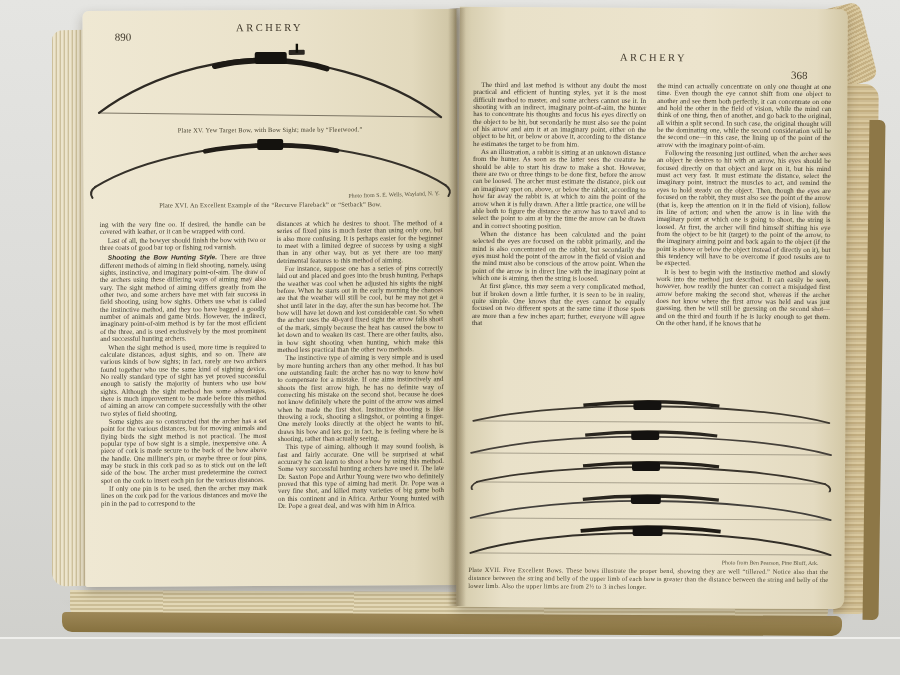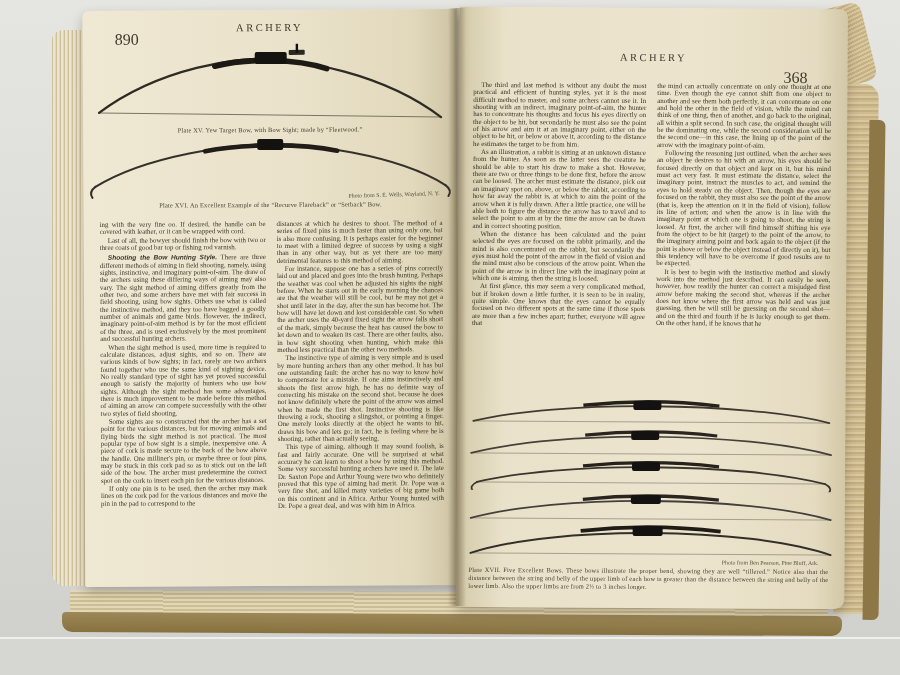--- a/index.html
+++ b/index.html
@@ -33,21 +33,21 @@
              transform:rotate(-.3deg);
              background:linear-gradient(90deg,#efe8d3 0%,#eae2ca 55%,#e2d9bd 88%,#cfc5a5 99%,#bfb494 100%);}
   .page-right{left:458px;top:8px;width:388px;height:600px;border-radius:0 8px 10px 2px;
               transform:rotate(.35deg);
               background:linear-gradient(90deg,#c8bd9d 0%,#d9d0b2 3%,#e9e1c9 12%,#ece4cd 62%,#e4dbc1 92%,#d3c8a6 100%);}
   .spine-shadow{position:absolute;left:448px;top:8px;width:18px;height:598px;
                 background:linear-gradient(90deg,rgba(70,55,25,0) 0%,rgba(70,55,25,.38) 50%,rgba(70,55,25,0) 100%);}
   
   .running-head{position:absolute;width:100%;text-align:center;font-size:10.5px;
                 letter-spacing:2.5px;color:#40392c;}
-  .page-number{position:absolute;font-size:16px;color:#40392c;}
+  .page-number{position:absolute;font-size:11px;color:#40392c;}
   .caption{font-size:6.4px;color:#46402f;letter-spacing:.2px;}
   .credit{font-size:5.8px;color:#55503d;}
   .cols{position:absolute;display:flex;gap:11px;}
   .col{font-size:6.9px;line-height:7.35px;text-align:justify;color:#3a352a;}
   .col p{margin:0 0 1px 0;}
   .col p.ind{text-indent:8px;}
   .col p.space-before{margin-top:3px;}
   .runin{font-weight:bold;font-style:italic;font-family:"Liberation Sans","DejaVu Sans",sans-serif;font-size:6.6px;}
   svg{display:block;}
 </style>

